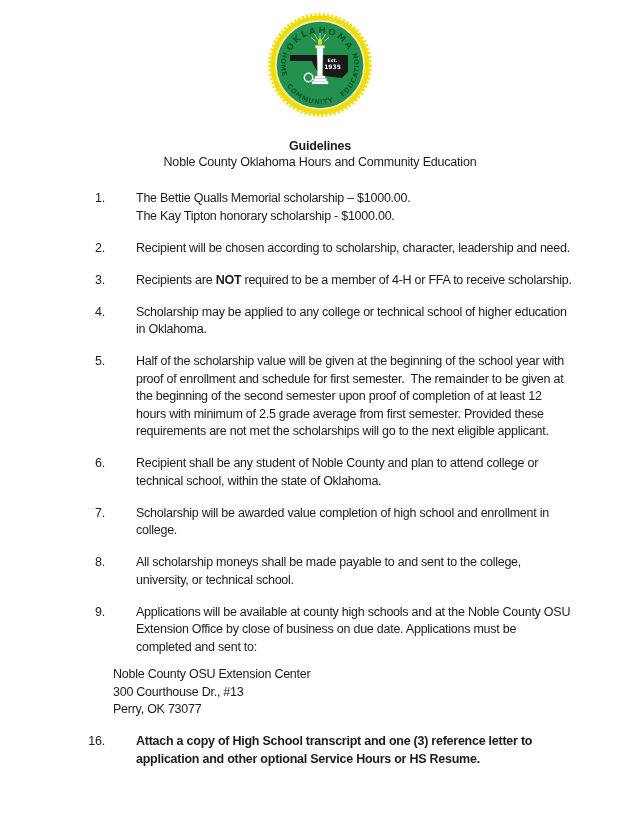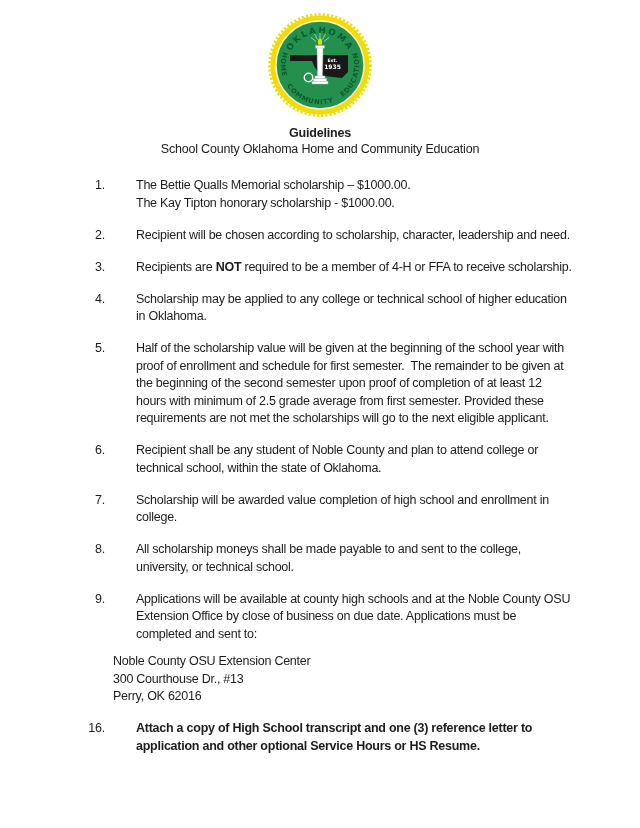--- a/index.html
+++ b/index.html
@@ -12,21 +12,21 @@
     font-family: "Liberation Sans", sans-serif;
     color: #1c1c1c;
     overflow: hidden;
   }
   .logo-wrap {
     padding-top: 13px;
     display: flex;
     justify-content: center;
   }
   .doc-header {
-    margin-top: 8px;
+    margin-top: 21px;
     text-align: center;
     font-size: 12.5px;
     line-height: 16px;
     letter-spacing: -0.2px;
   }
   .b { font-weight: bold; }
   .list {
     margin: 20px 0 0 85px;
     width: 488px;
     font-size: 12.5px;
@@ -94,21 +94,21 @@
         <rect x="-6.6" y="13.6" width="13.2" height="2.6" fill="#ffffff"></rect>
         <rect x="-8" y="16.2" width="16" height="2.8" fill="#ffffff"></rect>
       </g>
 
       <circle cx="-11.5" cy="12.5" r="4.2" fill="none" stroke="#ffffff" stroke-width="1.4"></circle>
     </svg>
   </div>
 
   <div class="doc-header">
     <div class="b">Guidelines</div>
-    <div>School County Oklahoma Home and Community Education</div>
+    <div>Noble County Oklahoma Hours and Community Education</div>
   </div>
 
   <div class="list">
       <div class="item">
         <div class="num">1.</div>
         <div>
           <div class="content"><span>The Bettie Qualls Memorial scholarship – $1000.00.
 The Kay Tipton honorary scholarship - $1000.00.</span></div>
         </div>
       </div>
@@ -153,21 +153,21 @@
         <div>
           <div class="content"><span>All scholarship moneys shall be made payable to and sent to the college, university, or technical school.</span></div>
         </div>
       </div>
       <div class="item">
         <div class="num">9.</div>
         <div>
           <div class="content"><span>Applications will be available at county high schools and at the Noble County OSU Extension Office by close of business on due date. Applications must be completed and sent to:</span></div>
           <div class="address">Noble County OSU Extension Center
 300 Courthouse Dr., #13
-Perry, OK 62016</div>
+Perry, OK 73077</div>
         </div>
       </div>
       <div class="item">
         <div class="num">16.</div>
         <div>
           <div class="content"><span class="b">Attach a copy of High School transcript and one (3) reference letter to application and other optional Service Hours or HS Resume.</span></div>
         </div>
       </div>
     </div>
 

